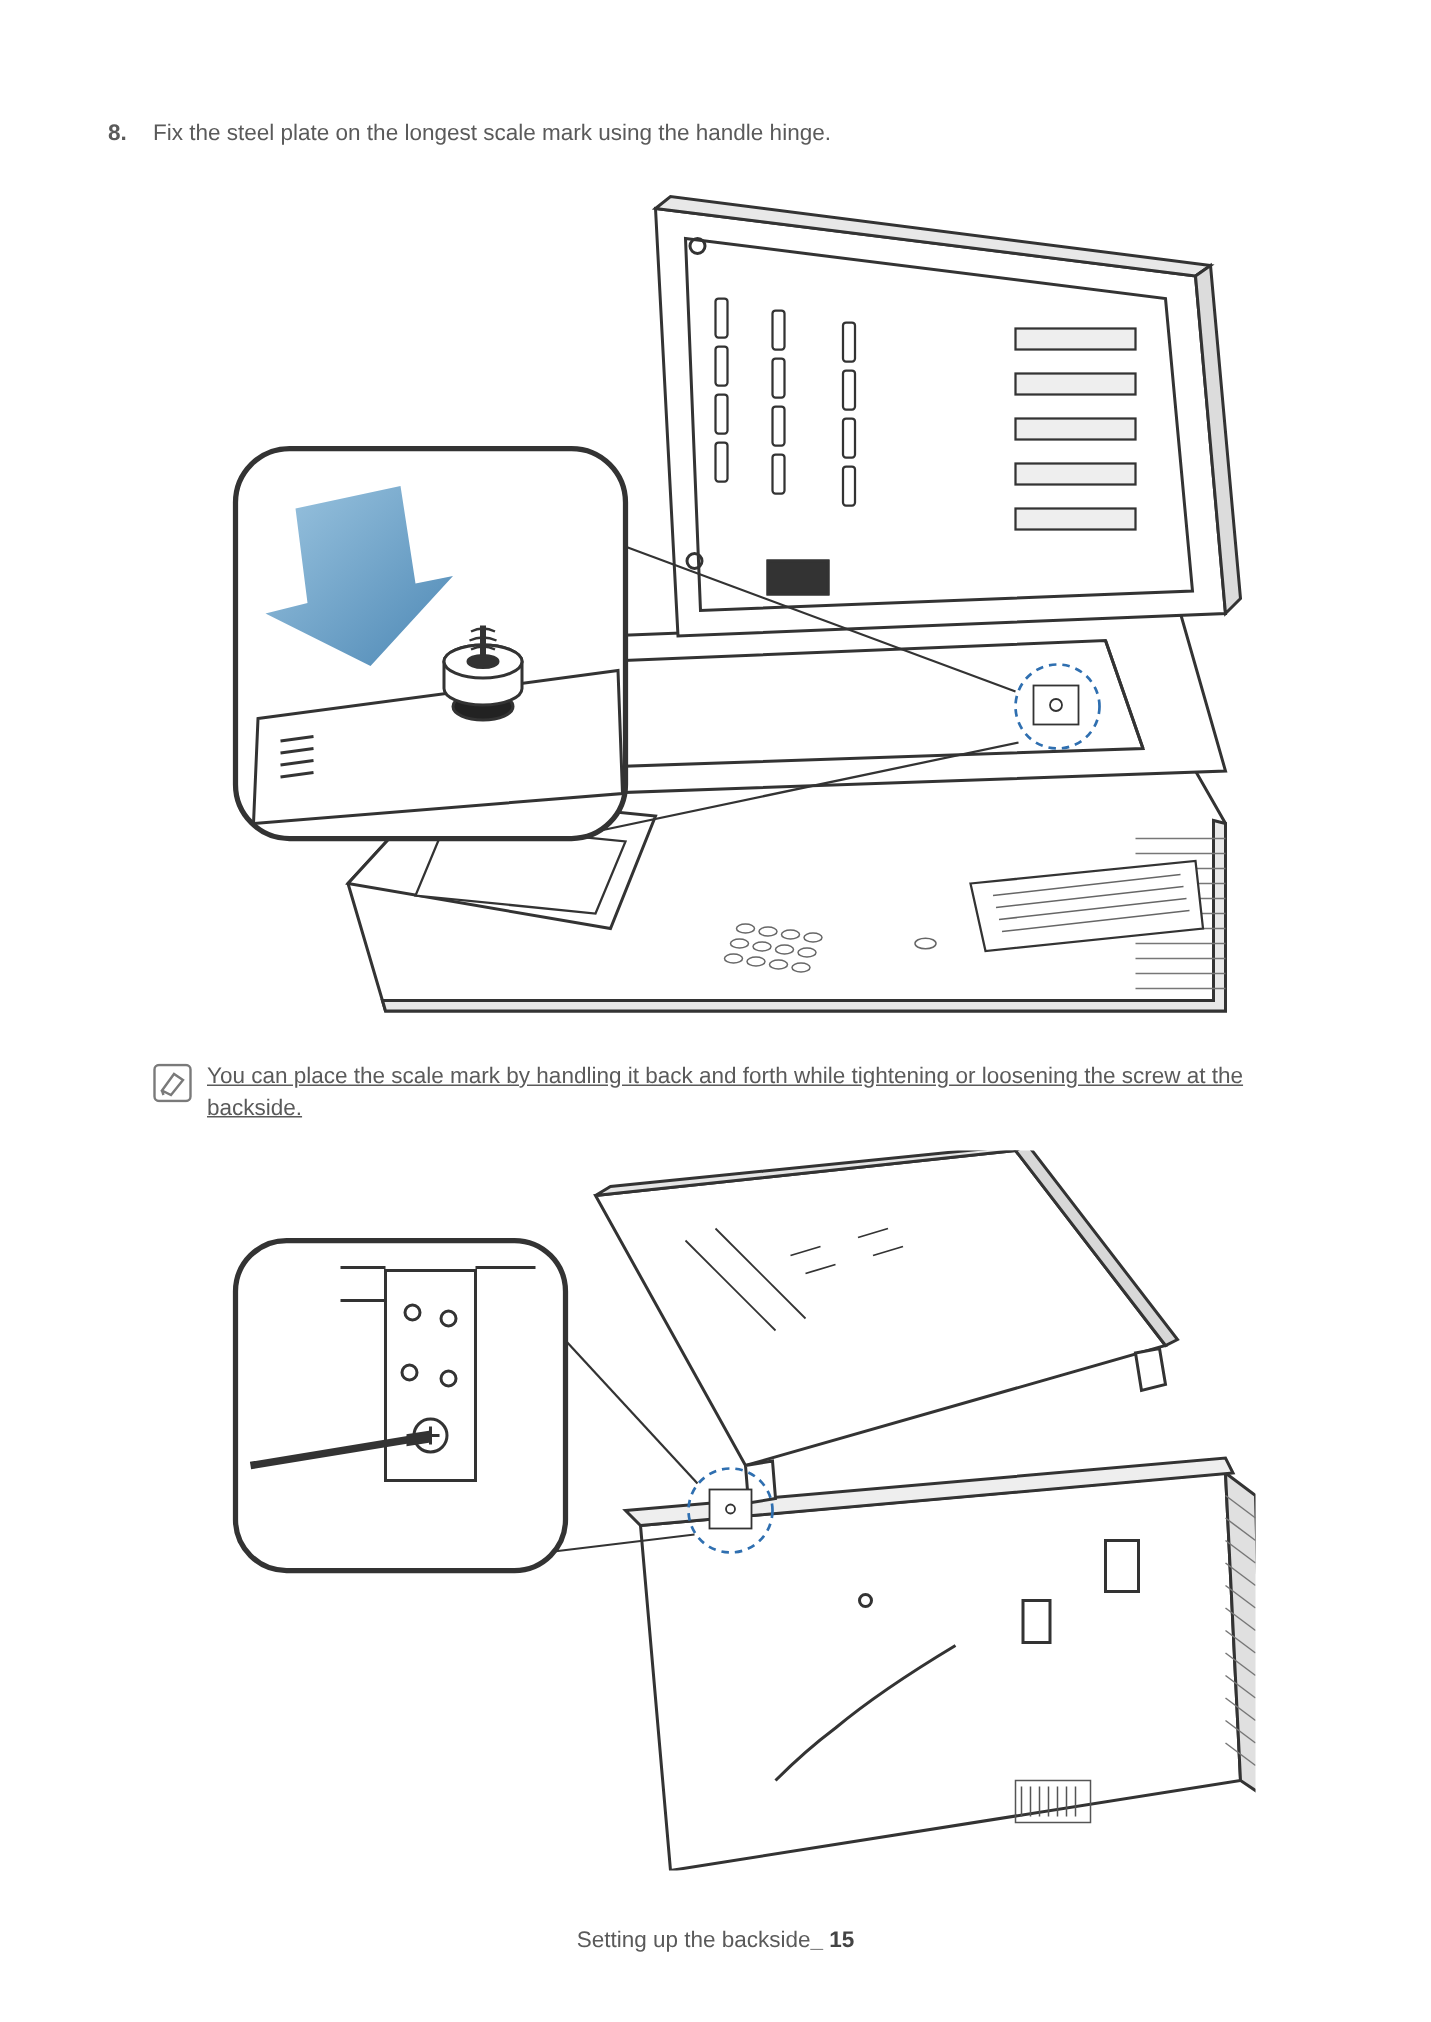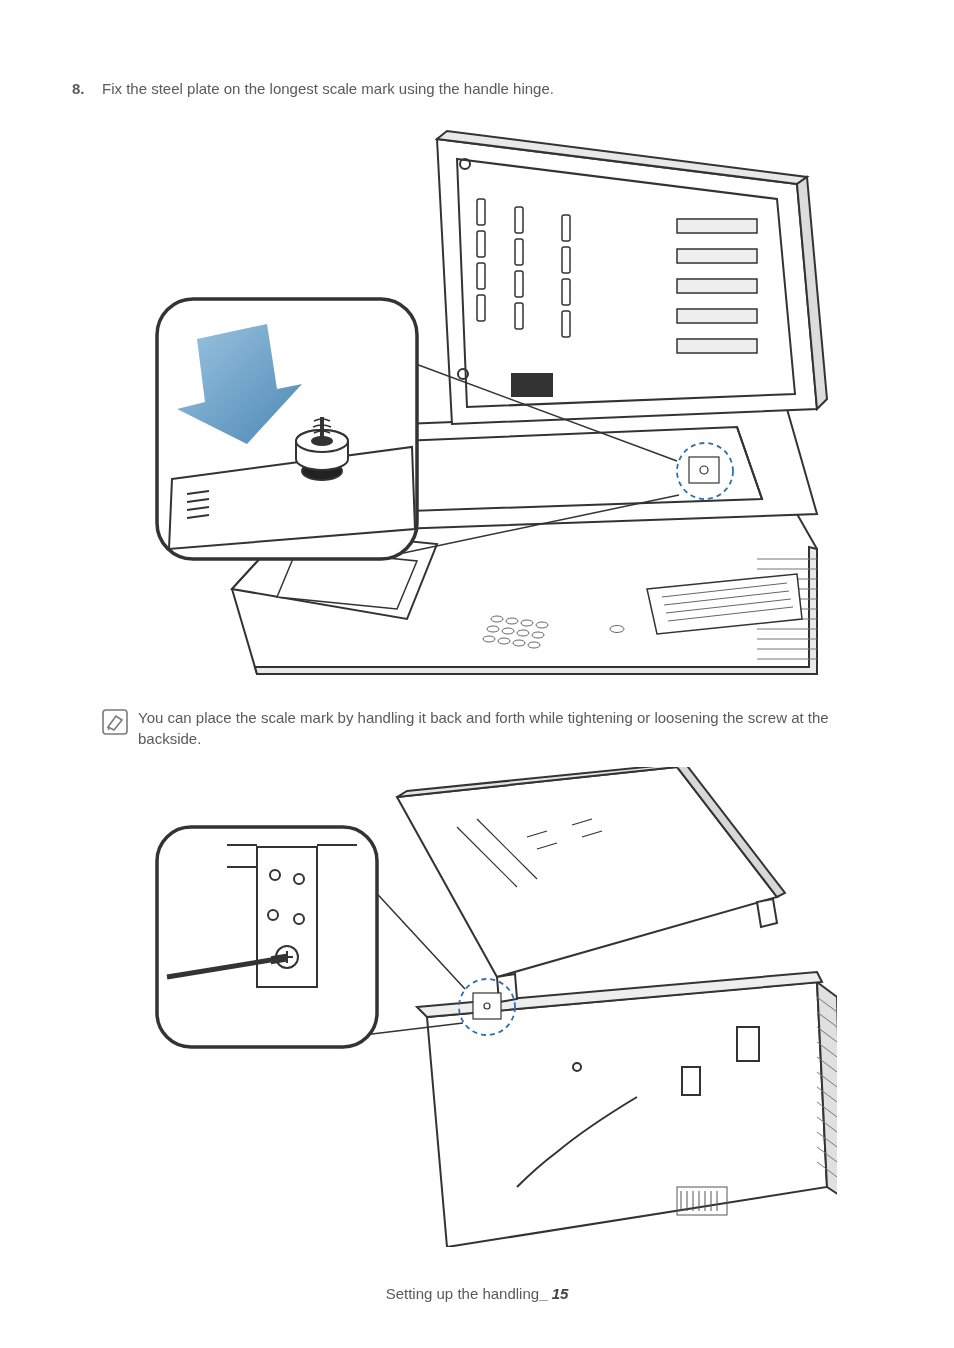--- a/index.html
+++ b/index.html
@@ -44,20 +44,21 @@
       margin: 8px 0 18px 0;
     }
     .figure svg {
       display: block;
     }
     .note-row {
       display: flex;
       align-items: flex-start;
       margin: 6px 0 18px 30px;
       gap: 10px;
+      text-decoration: underline;
     }
     .note-icon {
       flex: 0 0 auto;
       margin-top: 2px;
     }
     .note-text {
       font-size: 15px;
       color: #5a5a5a;
       line-height: 1.4;
       max-width: 760px;
@@ -71,21 +72,20 @@
       font-size: 15px;
       color: #5a5a5a;
     }
     .footer .sep {
       font-weight: bold;
       color: #5a5a5a;
     }
     .footer .pagenum {
       font-weight: bold;
       color: #444;
-      font-style: italic;
     }
   </style>
 </head>
 <body>
 
 <div class="page">
 
   <div class="step-row">
     <div class="step-number">8.</div>
     <div class="step-text">Fix the steel plate on the longest scale mark using the handle hinge.</div>
@@ -330,16 +330,16 @@
         <line x1="110" y1="100" x2="140" y2="100"></line>
         <line x1="200" y1="78" x2="240" y2="78"></line>
 
         <line x1="50" y1="210" x2="160" y2="192" stroke="#333" stroke-width="5"></line>
         <path d="M155 190 L 168 188 L 168 194 L 155 196 Z" fill="#333"></path>
       </g>
     </svg>
   </div>
 
   <div class="footer">
-    <span>Setting up the handling</span><span class="sep">_</span> <span class="pagenum">15</span>
+    <span>Setting up the backside</span><span class="sep">_</span> <span class="pagenum">15</span>
   </div>
 
 </div>
 
 </body></html>

